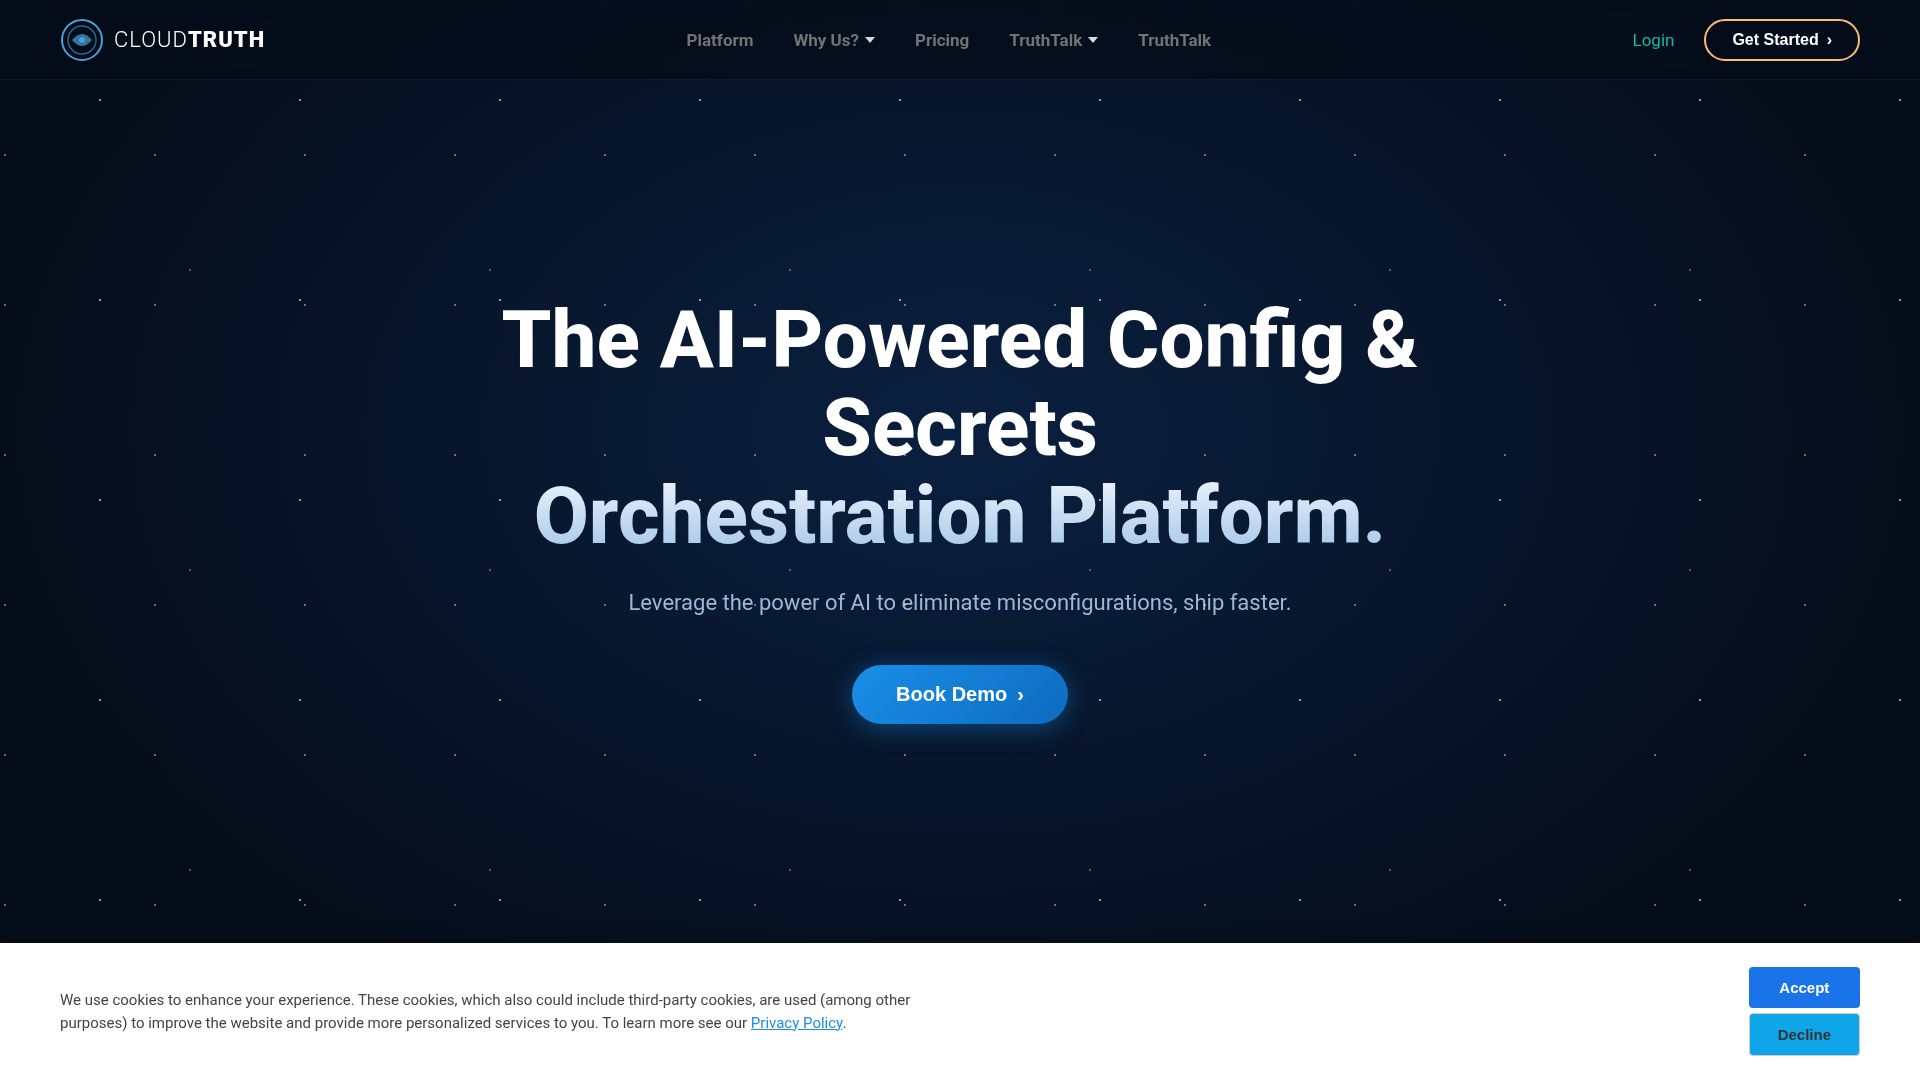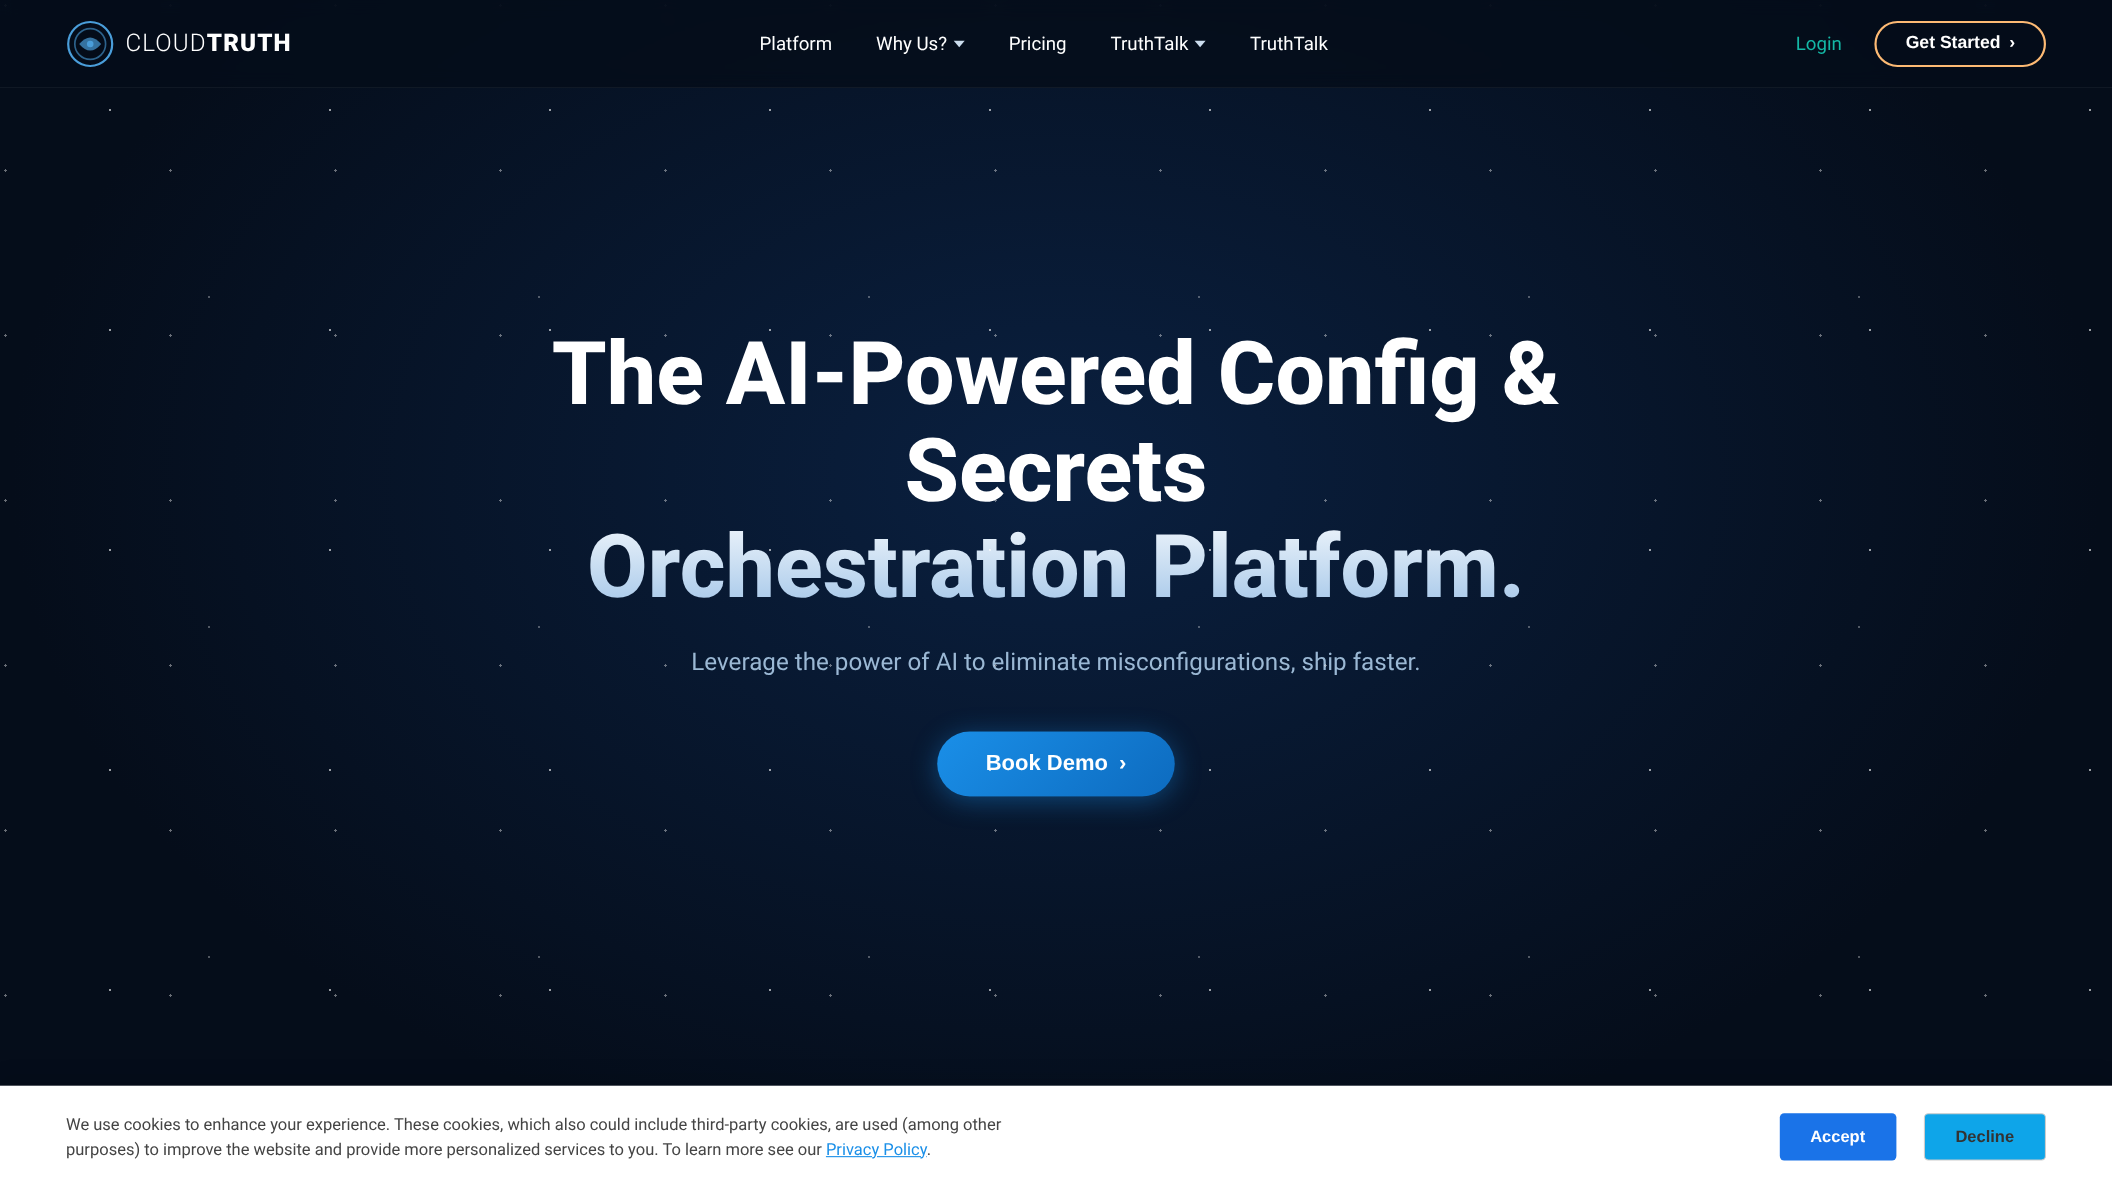--- a/index.html
+++ b/index.html
@@ -49,24 +49,24 @@
     .logo-text span { color: #fff; font-weight: 300; }
 
     .nav-links {
       display: flex;
       align-items: center;
       gap: 40px;
       list-style: none;
     }
 
     .nav-links li a {
-      color: #ffffff;
+      color: #737373;
       text-decoration: none;
       font-size: 17px;
-      font-weight: 400;
+      font-weight: 700;
       display: flex;
       align-items: center;
       gap: 4px;
     }
 
     .nav-right {
       display: flex;
       align-items: center;
       gap: 30px;
     }
@@ -179,22 +179,23 @@
       line-height: 1.5;
     }
 
     .cookie-text a {
       color: #1a8fe8;
       text-decoration: underline;
     }
 
     .cookie-buttons {
       display: flex;
-      gap: 25px;
+      gap: 5px;
       flex-shrink: 0;
+      flex-direction: column;
     }
 
     .btn-accept {
       background: #1a73e8;
       color: #fff;
       border: none;
       padding: 12px 28px;
       border-radius: 4px;
       font-size: 15px;
       font-weight: 600;

